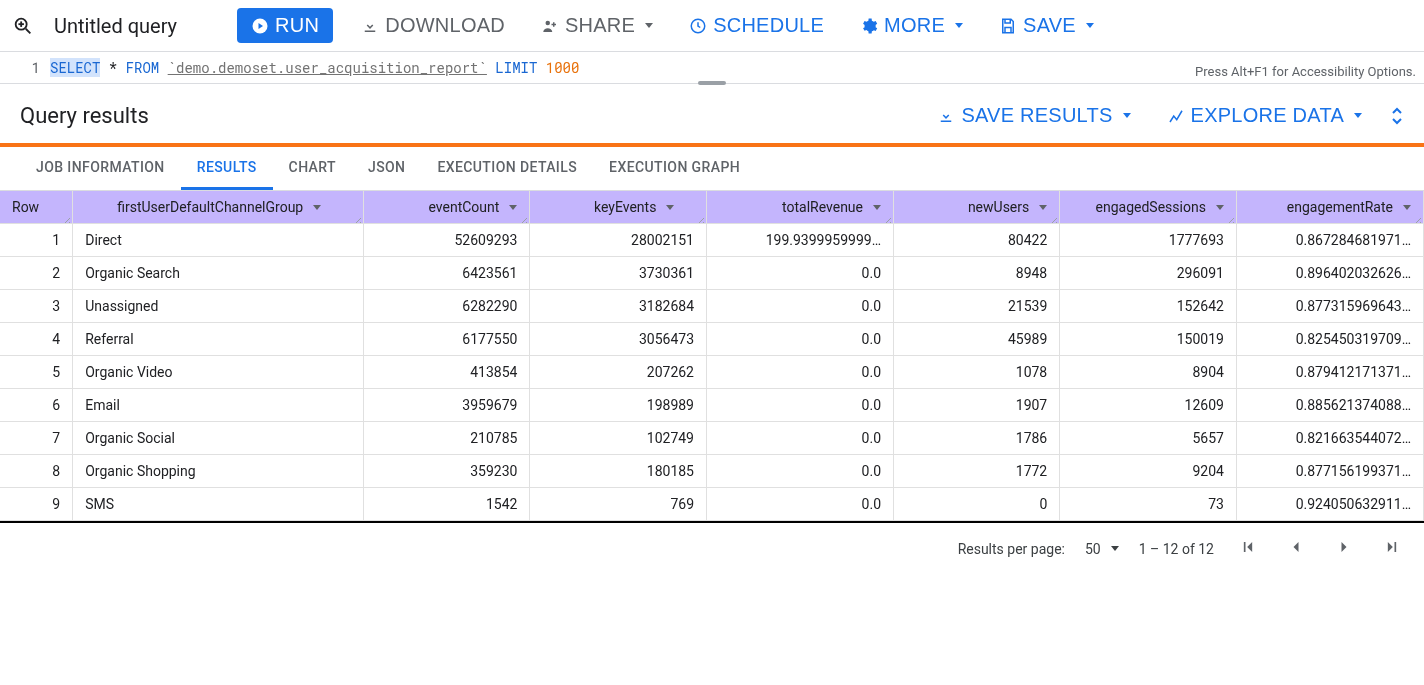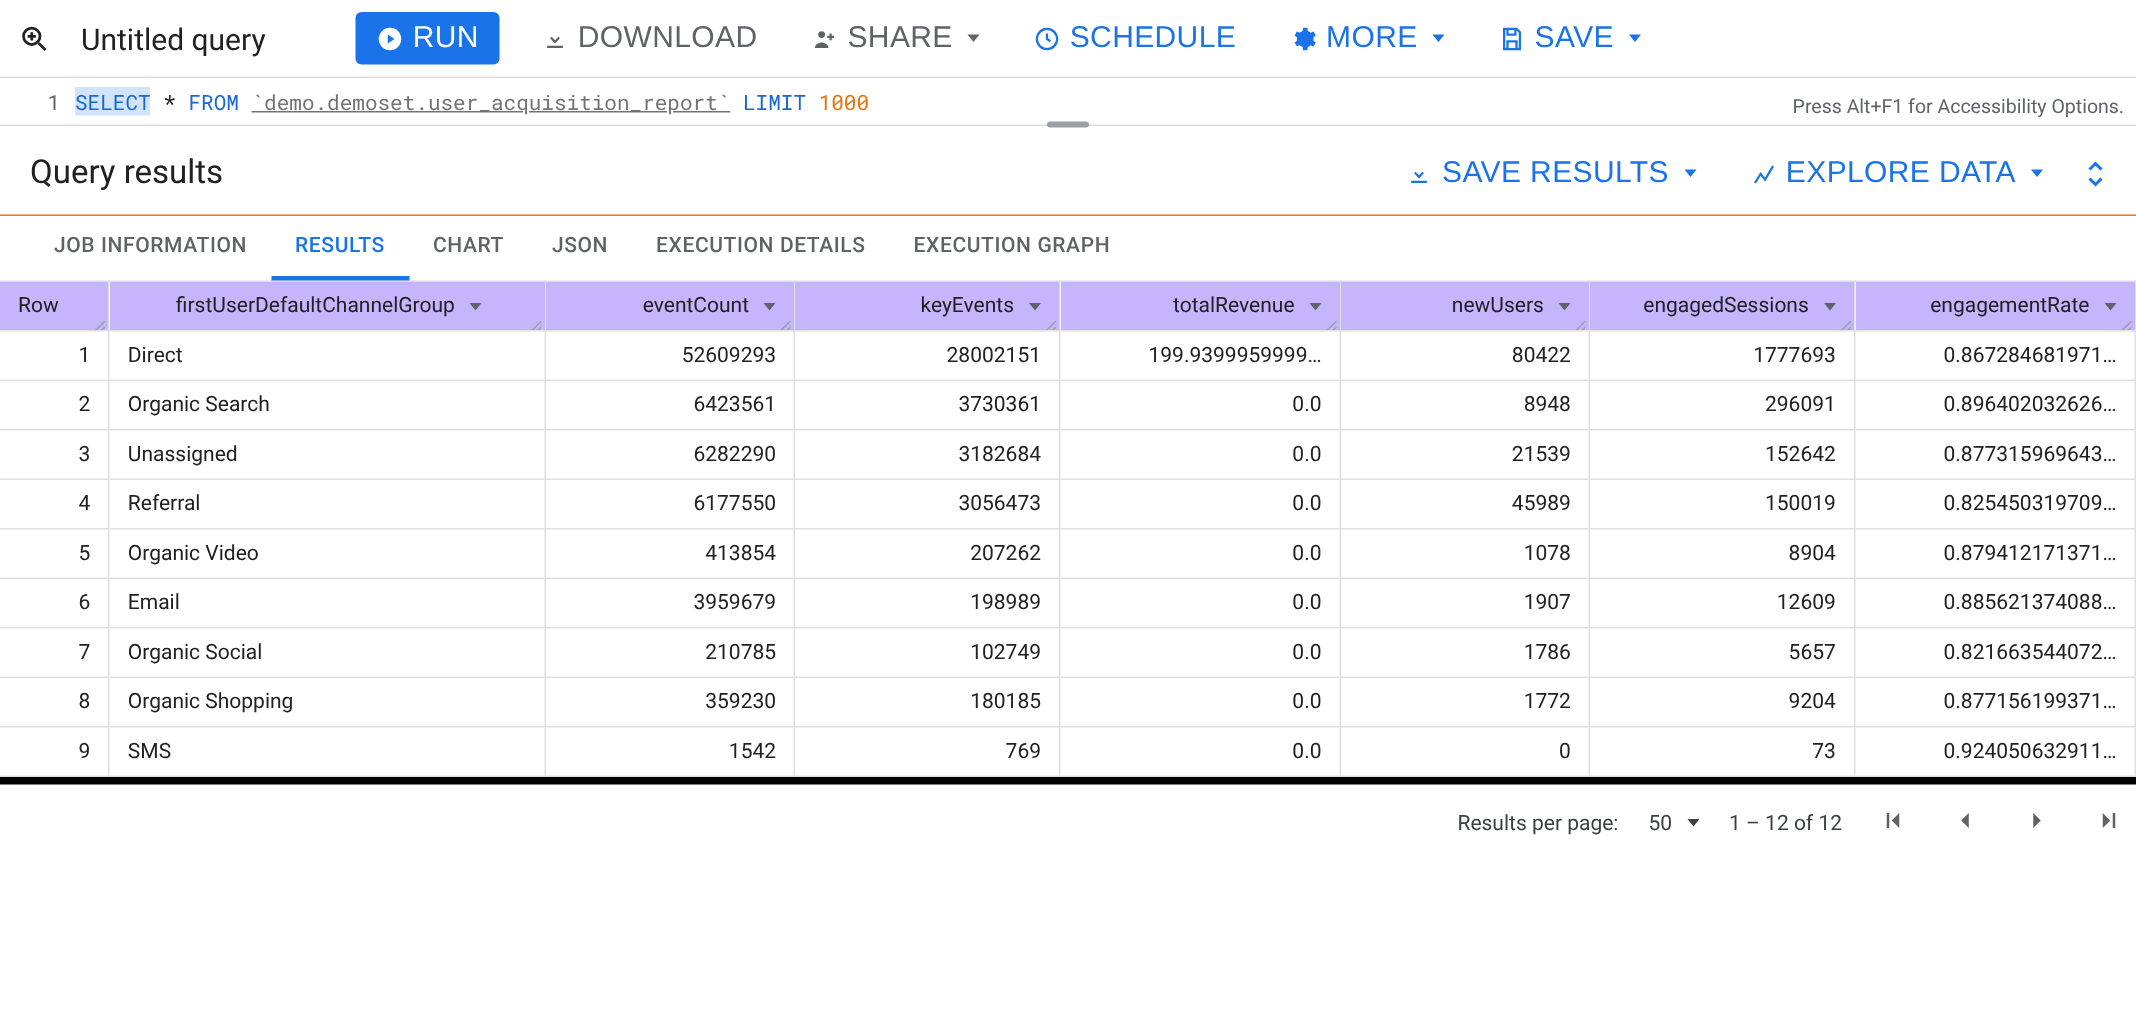--- a/index.html
+++ b/index.html
@@ -21,21 +21,21 @@
   .gutter { width: 50px; text-align: right; padding: 6px 10px 6px 6px; color: #5f6368; font-family: 'Roboto Mono', monospace; font-size: 14px; }
   .code { flex: 1; padding: 6px 0; font-family: 'Roboto Mono', monospace; font-size: 14px; white-space: pre; }
   .kw { color: #1967d2; }
   .tbl { color: #737373; text-decoration: underline; }
   .num { color: #e8710a; }
   .sel { background: #d2e3fc; }
   .hint { position: absolute; right: 8px; bottom: 4px; color: #5f6368; font-size: 13px; }
   .drag-handle { position: absolute; left: 50%; transform: translateX(-50%); bottom: -2px; width: 28px; height: 4px; background: #9aa0a6; border-radius: 2px; }
 
   
-  .results-bar { display: flex; align-items: center; padding: 14px 20px 10px; gap: 20px; border-bottom: 1px solid #f97316; }
+  .results-bar { display: flex; align-items: center; padding: 14px 20px 10px; gap: 20px; border-bottom: 4px solid #f97316; }
   .results-title { font-size: 22px; font-weight: 400; flex: 1; }
   .expand-ic { color: #1a73e8; font-size: 16px; display:flex; flex-direction: column; align-items: center; line-height: 8px;}
 
   
   .tabs { display: flex; gap: 0; border-bottom: 1px solid #dadce0; padding: 0 20px; }
   .tab { padding: 12px 16px; font-size: 14px; font-weight: 500; color: #5f6368; letter-spacing: 0.4px; cursor: pointer; border-bottom: 3px solid transparent; }
   .tab.active { color: #1a73e8; border-bottom-color: #1a73e8; }
 
   
   .table-wrap { overflow-x: auto; }
@@ -50,21 +50,21 @@
   .col-row { width: 70px; }
   .col-ch { width: 280px; }
   .col-ec { width: 160px; }
   .col-ke { width: 170px; }
   .col-tr { width: 180px; }
   .col-nu { width: 160px; }
   .col-es { width: 170px; }
   .col-er { width: 180px; }
 
   
-  .footer { display: flex; align-items: center; justify-content: flex-end; gap: 20px; padding: 10px 4px; border-top: 5px solid #000000; color: #3c4043; font-size: 14px; }
+  .footer { display: flex; align-items: center; justify-content: flex-end; gap: 20px; padding: 10px 18px; border-top: 2px solid #000000; color: #3c4043; font-size: 14px; }
   .footer .sel-pp { display: flex; align-items: center; gap: 6px; }
   .pg-btn { background: none; border: none; cursor: pointer; color: #5f6368; padding: 4px; }
   .pg-btn svg { width: 20px; height: 20px; fill: #5f6368; }
 </style>
 </head>
 <body>
 
 <div class="toolbar">
   <svg class="query-icon" viewBox="0 0 24 24" fill="none" stroke="currentColor" stroke-width="2">
       <circle cx="10" cy="10" r="6"></circle>
@@ -188,21 +188,21 @@
       <th class="num-c">
             <div class="hd" style="justify-content:flex-end">
               <span>eventCount</span>
               <span class="caret"></span>
             </div>
             <span class="resize"><svg viewBox="0 0 8 8">
                 <path d="M0 8L8 0M4 8l4-4" stroke="#9aa0a6"></path>
               </svg></span>
           </th>
       <th class="num-c">
-            <div class="hd" style="justify-content:flex-end">
+            <div class="hd" style="justify-content:center">
               <span>keyEvents</span>
               <span class="caret"></span>
             </div>
             <span class="resize"><svg viewBox="0 0 8 8">
                 <path d="M0 8L8 0M4 8l4-4" stroke="#9aa0a6"></path>
               </svg></span>
           </th>
       <th class="num-c">
             <div class="hd" style="justify-content:flex-end">
               <span>totalRevenue</span>

